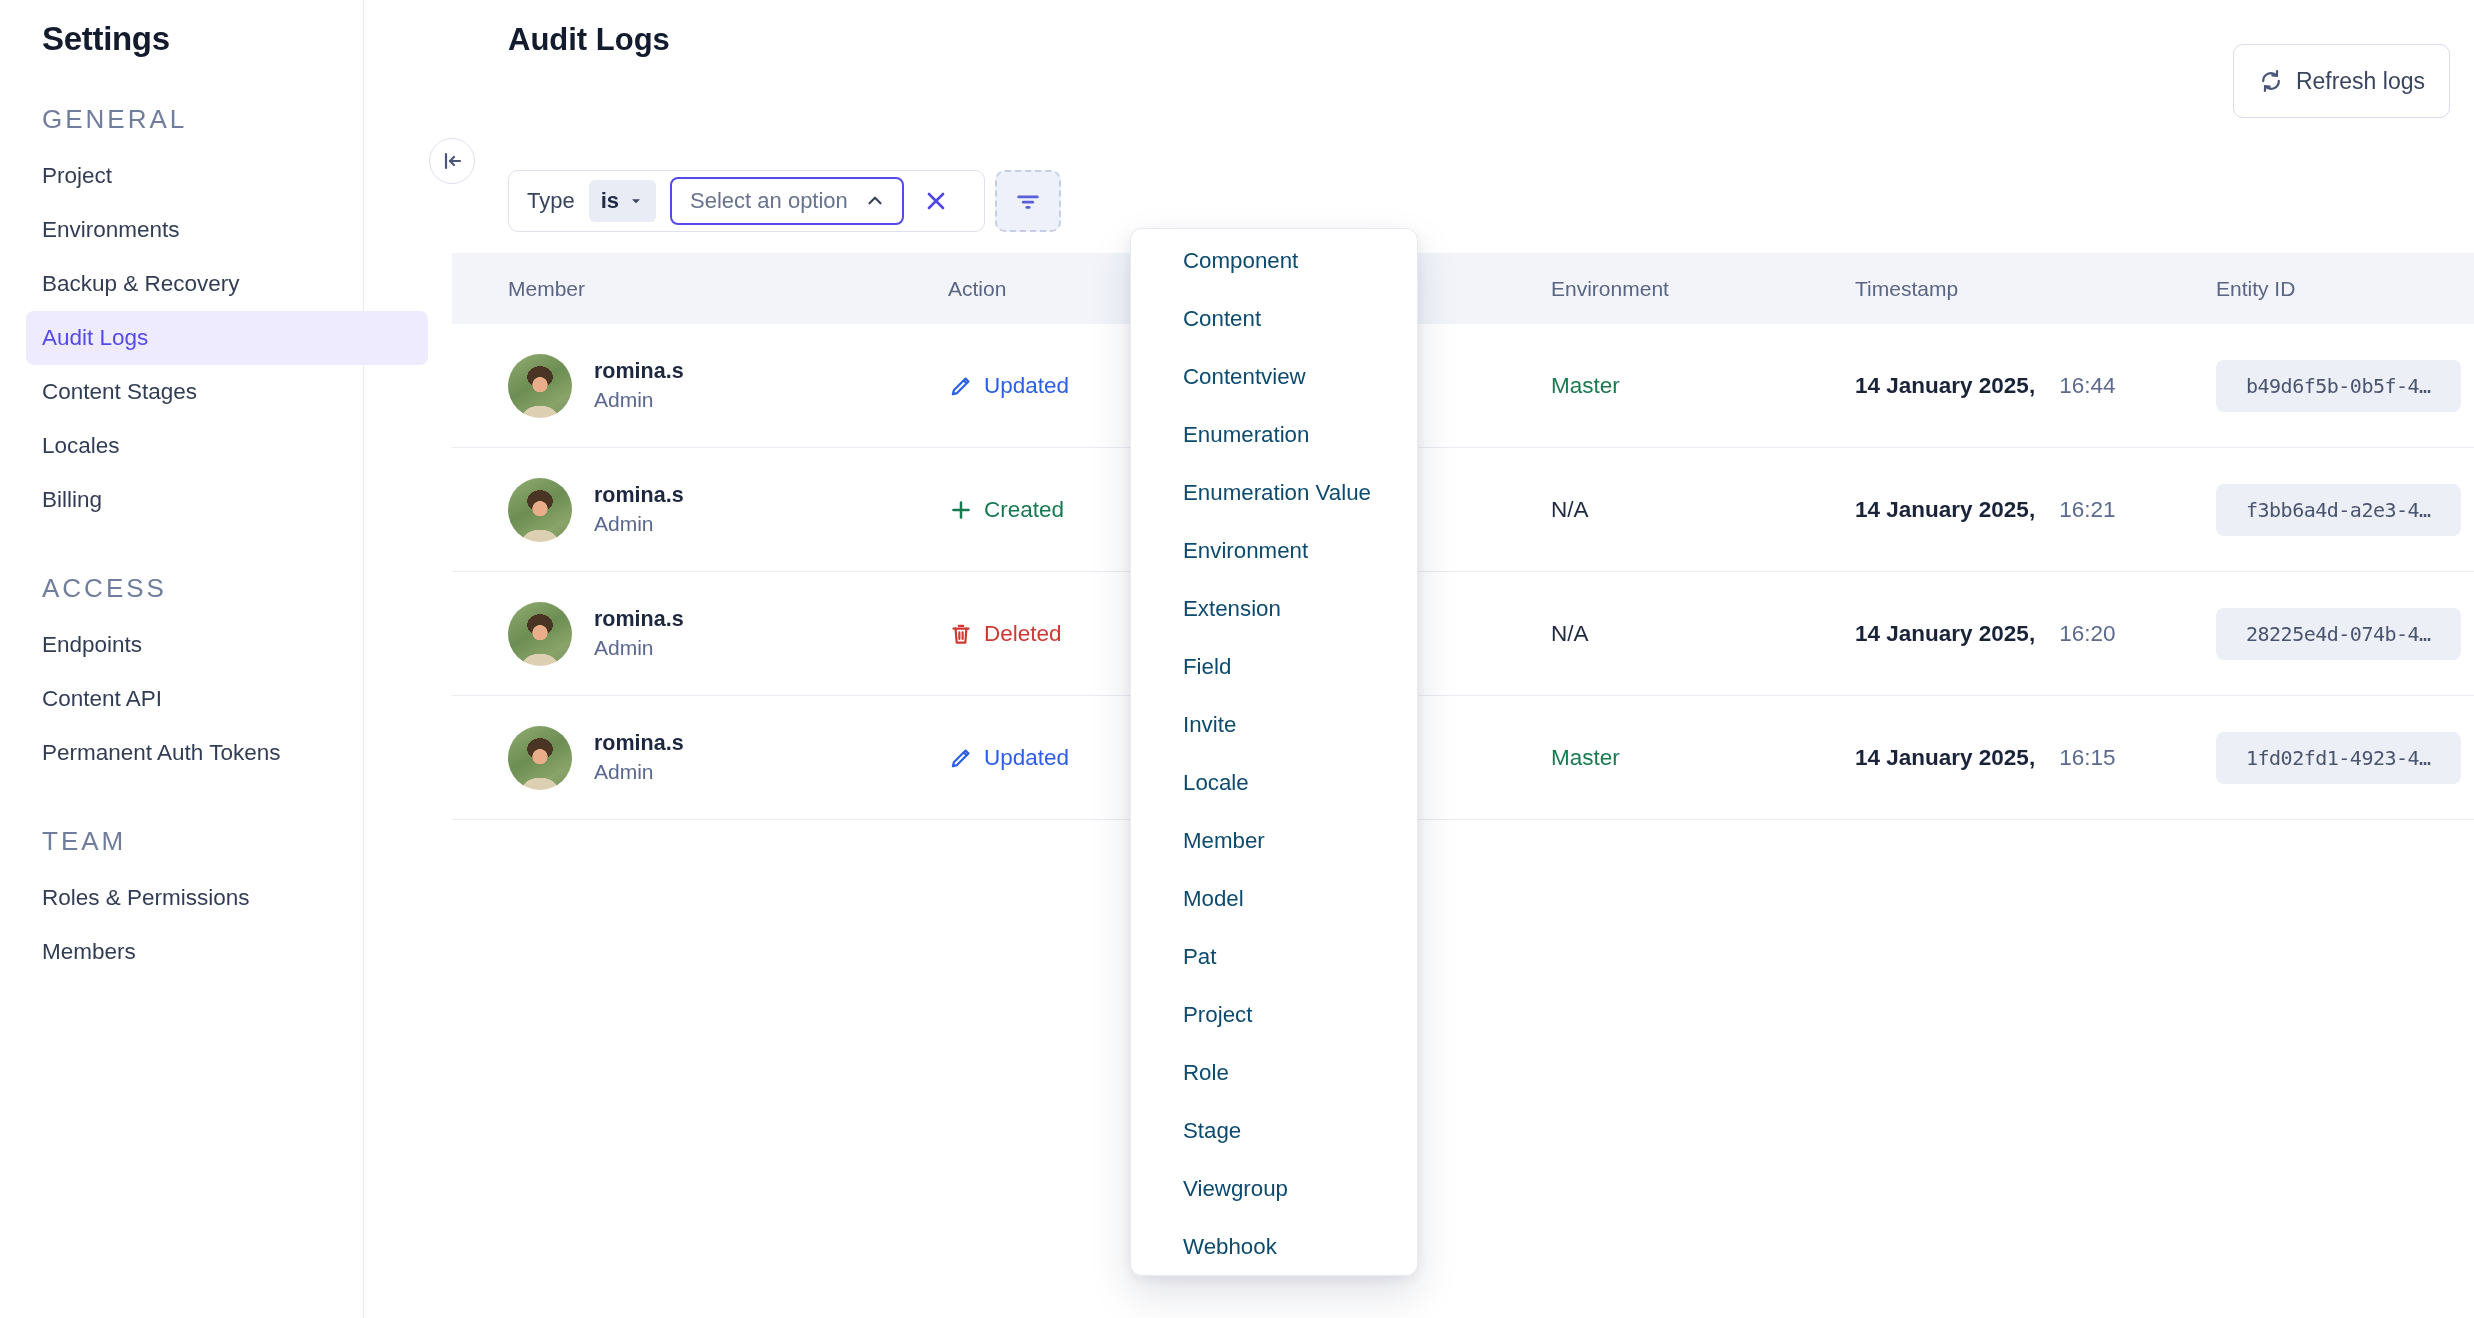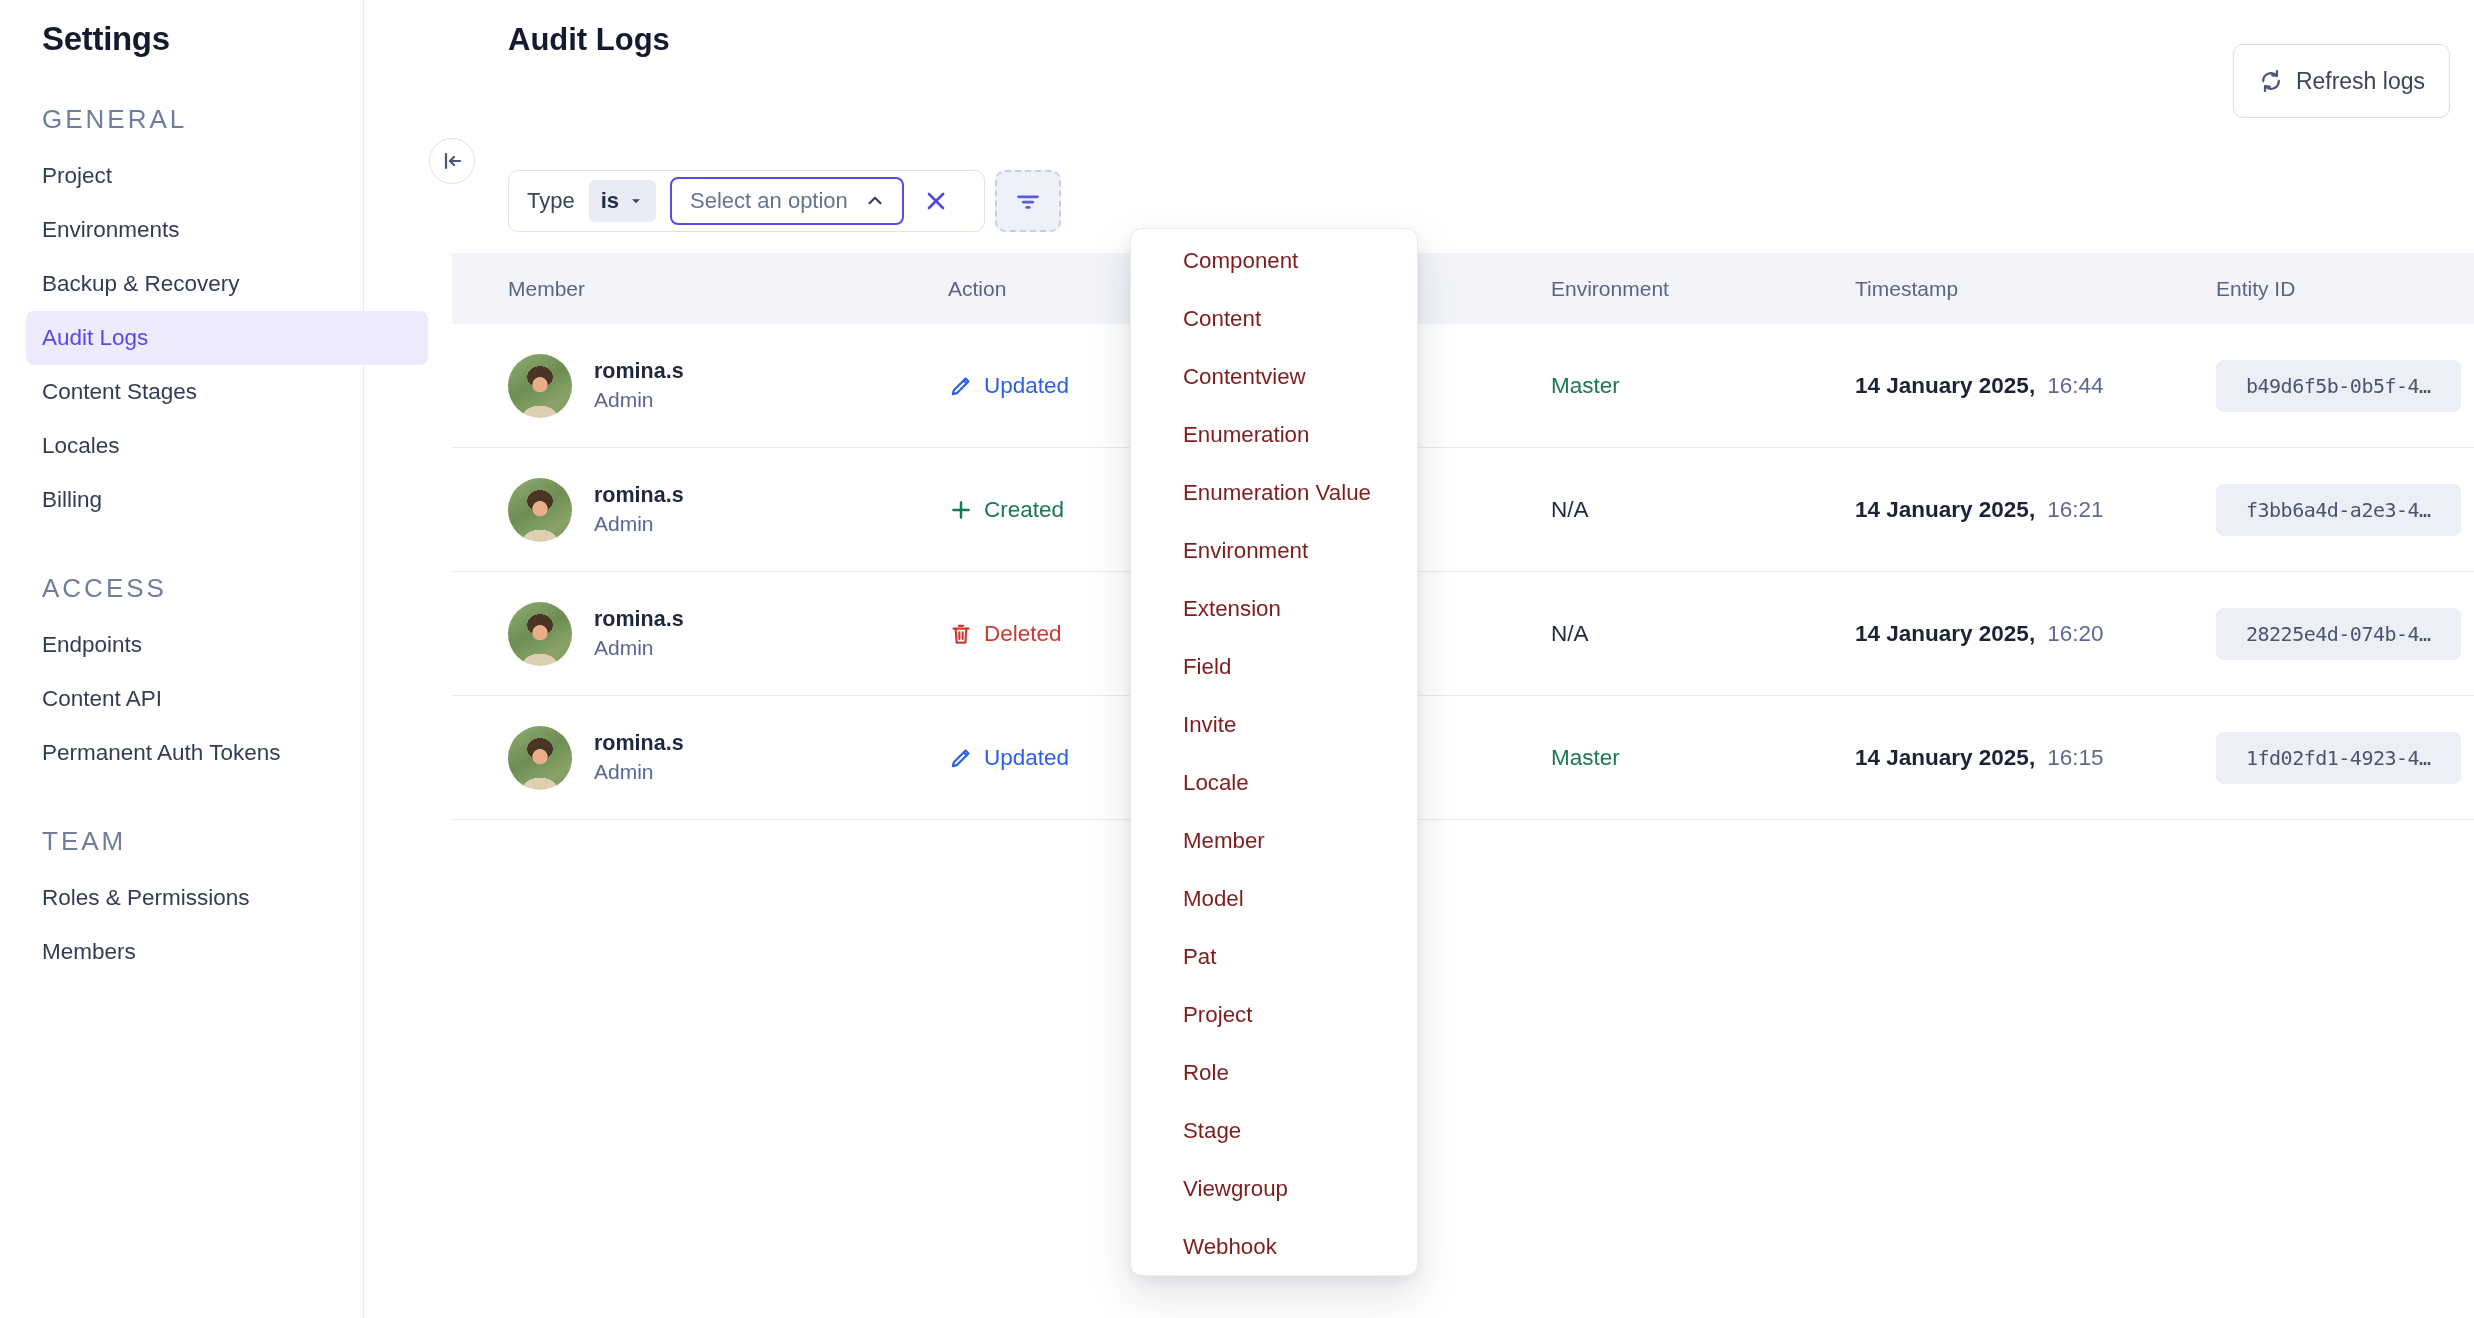--- a/index.html
+++ b/index.html
@@ -96,37 +96,37 @@
   .action-cell { display:flex; align-items:center; gap:10px; font-size:22.5px; font-weight:500; }
   .action-cell svg { flex:none; }
   .act-updated { color:#2c5fe8; }
   .act-created { color:#177952; }
   .act-deleted { color:#cd3a33; }
   .type-cell { font-size:22.5px; color:#1f2940; }
   .env-master { font-size:22.5px; color:#187a4f; }
   .env-na { font-size:22.5px; color:#1f2940; }
   .ts-cell { font-size:22.5px; }
   .ts-date { font-weight:600; color:#1a2338; }
-  .ts-time { color:#5c6a8d; margin-left:12px; }
+  .ts-time { color:#5c6a8d; margin-left:24px; }
   .entity-chip {
     display:inline-block; background:#edeff7; border-radius:8px;
     padding:14px 30px; font-family:"DejaVu Sans Mono", monospace;
     font-size:20px; color:#49546e; letter-spacing:-0.5px; white-space:nowrap;
   }
 
   
   .dropdown-panel {
     position:absolute; left:678px; top:228px; width:288px; height:1048px;
     background:#fff; border:1px solid #e8eaf2; border-radius:12px;
     box-shadow:0 18px 42px rgba(23,31,60,.13), 0 4px 12px rgba(23,31,60,.06);
     z-index:40; padding-top:3px; overflow:hidden; list-style:none;
   }
   .dropdown-option {
     height:58px; display:flex; align-items:center; padding-left:52px;
-    font-size:22.3px; color:#7f1d1d; cursor:pointer;
+    font-size:22.3px; color:#0c4a6e; cursor:pointer;
   }
 
   svg { display:block; }
 </style>
 </head>
 <body>
 
 <div class="app">
 
   <aside class="sidebar">

